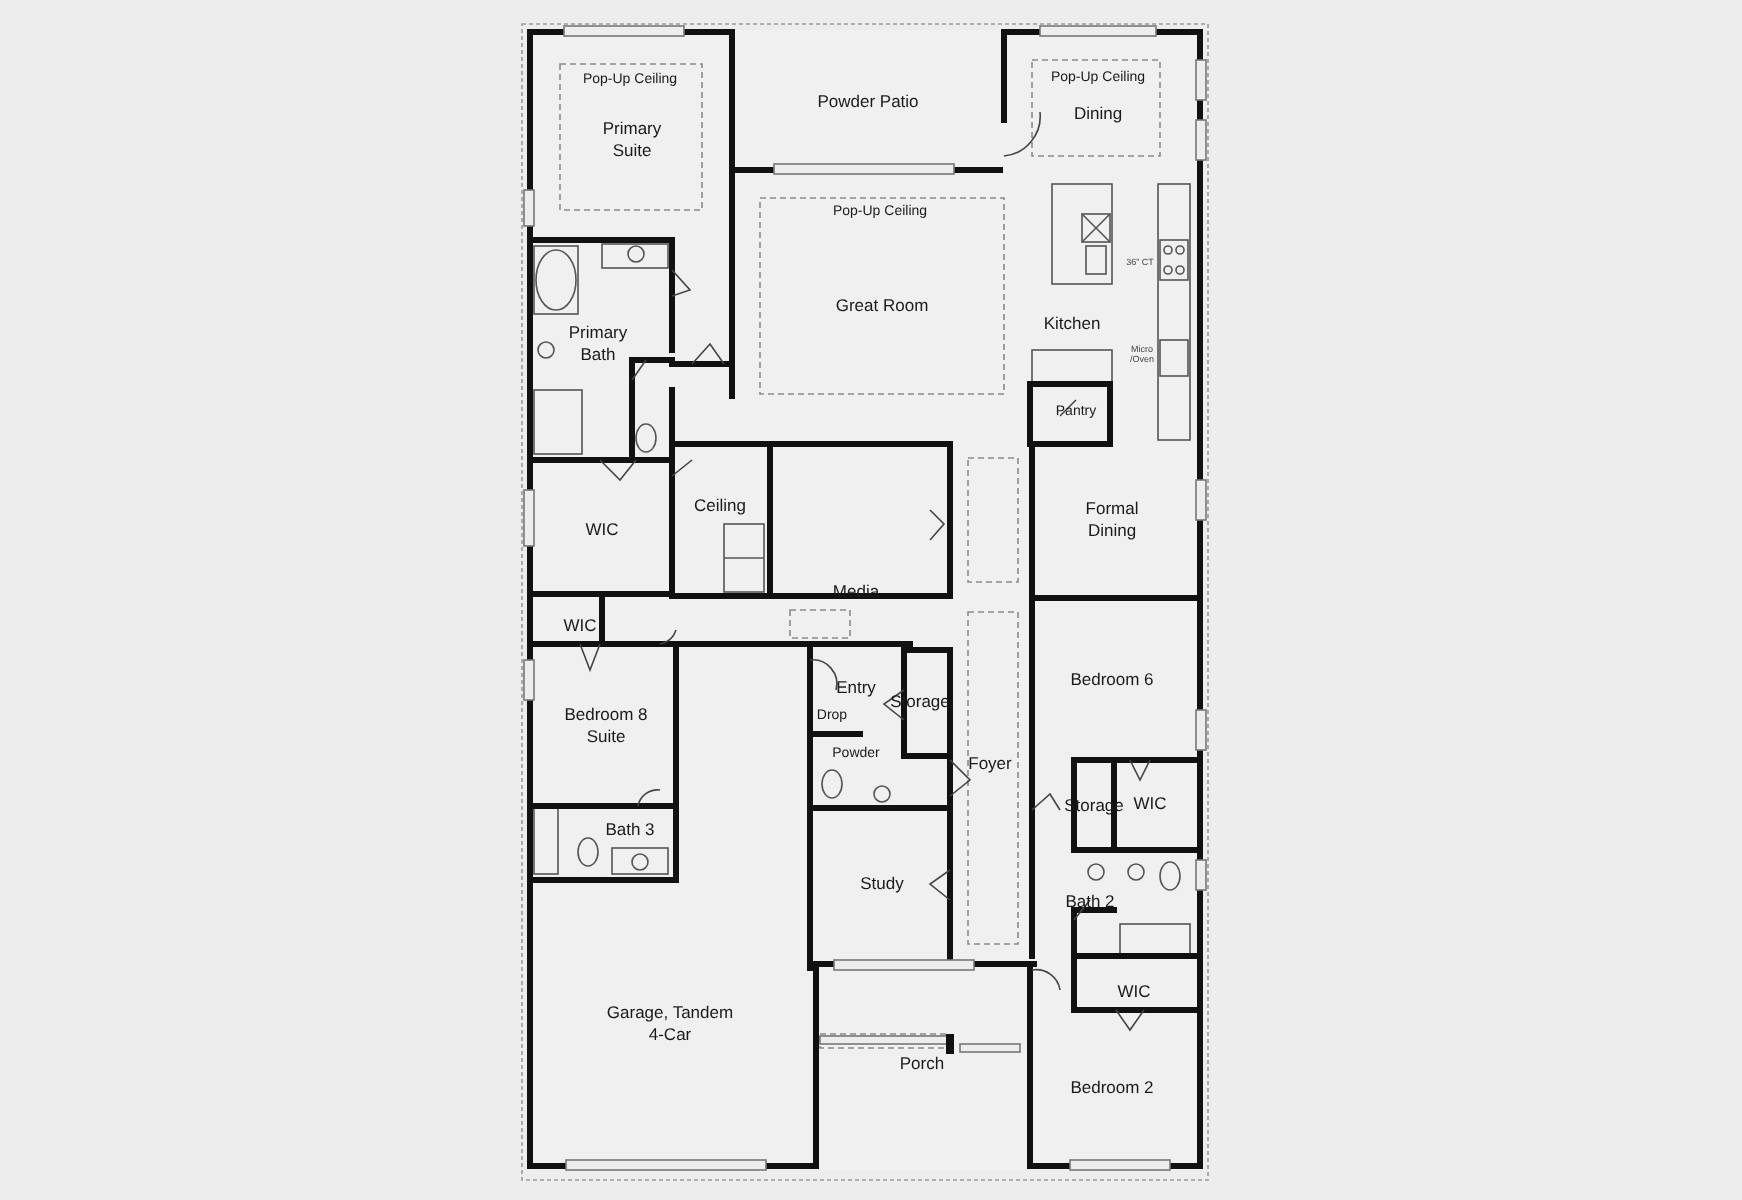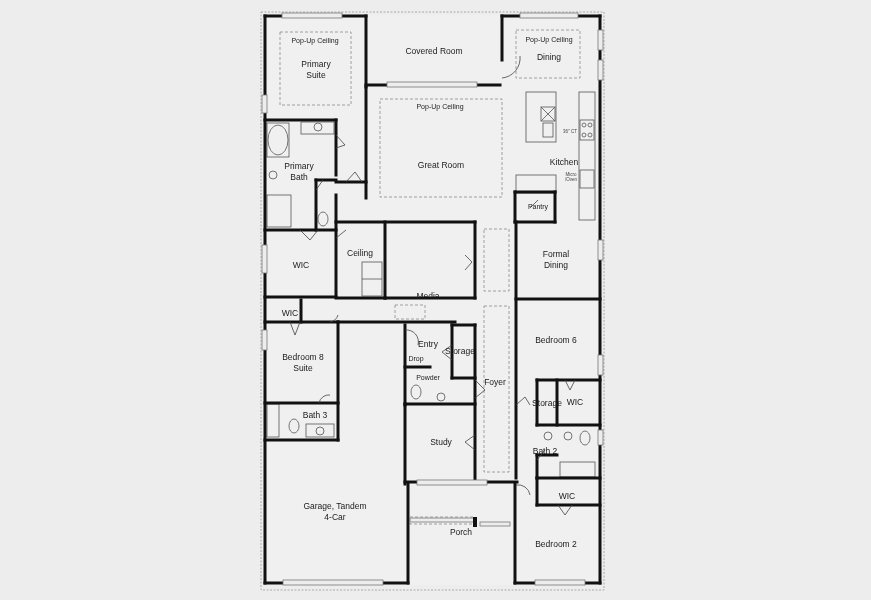--- a/index.html
+++ b/index.html
@@ -194,26 +194,26 @@
   </g>
 
   <g fill="#111">
     <rect x="473" y="517" width="4" height="10"></rect>
   </g>
 </svg>
 
 <div class="lbl small" style="left:315px;top:40px;">Pop-Up Ceiling</div>
 <div class="lbl" style="left:316px;top:70px;">Primary
 Suite</div>
-<div class="lbl" style="left:434px;top:51px;">Covered Room</div>
+<div class="lbl" style="left:434px;top:51px;">Powder Patio</div>
 <div class="lbl small" style="left:549px;top:39px;">Pop-Up Ceiling</div>
 <div class="lbl" style="left:549px;top:57px;">Dining</div>
 <div class="lbl small" style="left:440px;top:106px;">Pop-Up Ceiling</div>
-<div class="lbl" style="left:441px;top:153px;margin-top:12px;">Great Room</div>
-<div class="lbl" style="left:536px;top:162px;margin-left:28px;">Kitchen</div>
+<div class="lbl" style="left:441px;top:153px;">Great Room</div>
+<div class="lbl" style="left:536px;top:162px;">Kitchen</div>
 <div class="lbl tiny" style="left:570px;top:131px;">36" CT</div>
 <div class="lbl tiny" style="left:571px;top:177px;">Micro
 /Oven</div>
 <div class="lbl small" style="left:538px;top:206px;">Pantry</div>
 <div class="lbl" style="left:299px;top:172px;">Primary
 Bath</div>
 <div class="lbl" style="left:301px;top:265px;">WIC</div>
 <div class="lbl" style="left:360px;top:253px;">Ceiling</div>
 <div class="lbl" style="left:428px;top:260px;margin-top:36px;">Media</div>
 <div class="lbl" style="left:556px;top:260px;">Formal

